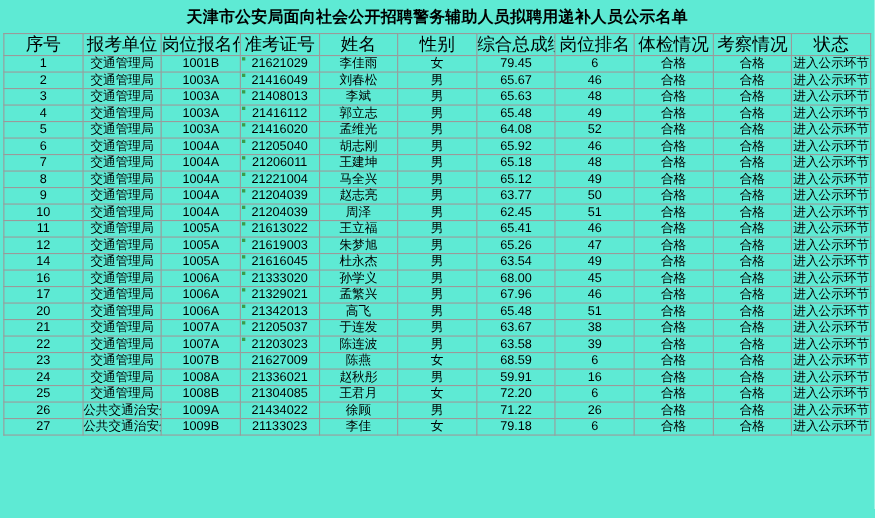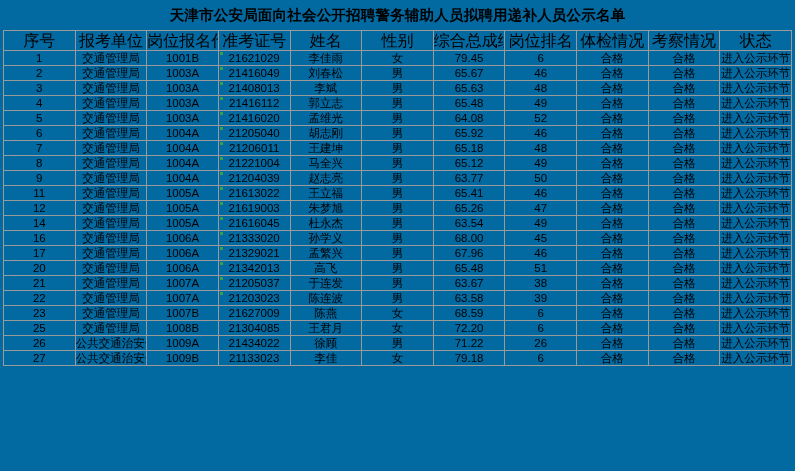--- a/index.html
+++ b/index.html
@@ -11,21 +11,21 @@
     width: 795px;
     height: 471px;
     font-family: "Liberation Sans", "DejaVu Sans", sans-serif;
     color: #000000;
     overflow: hidden;
   }
   #page {
     width: 795px;
     height: 471px;
     position: relative;
-    background: #0369a1;
+    background: #5eead4;
   }
   #doc-title {
     text-align: center;
     font-size: 14.5px;
     font-weight: bold;
     letter-spacing: 0.2px;
     padding: 6px 0 5px 0;
     color: #000;
     white-space: nowrap;
   }
@@ -210,20 +210,33 @@
           <td class="c-ticket has-mark">21204039</td>
           <td class="c-name">赵志亮</td>
           <td class="c-gender">男</td>
           <td class="c-score">63.77</td>
           <td class="c-rank">50</td>
           <td class="c-phys">合格</td>
           <td class="c-insp">合格</td>
           <td class="c-status">进入公示环节</td>
         </tr>
         <tr>
+          <td class="c-seq">10</td>
+          <td class="c-unit">交通管理局</td>
+          <td class="c-code">1004A</td>
+          <td class="c-ticket has-mark">21204039</td>
+          <td class="c-name">周泽</td>
+          <td class="c-gender">男</td>
+          <td class="c-score">62.45</td>
+          <td class="c-rank">51</td>
+          <td class="c-phys">合格</td>
+          <td class="c-insp">合格</td>
+          <td class="c-status">进入公示环节</td>
+        </tr>
+        <tr>
           <td class="c-seq">11</td>
           <td class="c-unit">交通管理局</td>
           <td class="c-code">1005A</td>
           <td class="c-ticket has-mark">21613022</td>
           <td class="c-name">王立福</td>
           <td class="c-gender">男</td>
           <td class="c-score">65.41</td>
           <td class="c-rank">46</td>
           <td class="c-phys">合格</td>
           <td class="c-insp">合格</td>
@@ -322,20 +335,33 @@
         </tr>
         <tr>
           <td class="c-seq">23</td>
           <td class="c-unit">交通管理局</td>
           <td class="c-code">1007B</td>
           <td class="c-ticket">21627009</td>
           <td class="c-name">陈燕</td>
           <td class="c-gender">女</td>
           <td class="c-score">68.59</td>
           <td class="c-rank">6</td>
+          <td class="c-phys">合格</td>
+          <td class="c-insp">合格</td>
+          <td class="c-status">进入公示环节</td>
+        </tr>
+        <tr>
+          <td class="c-seq">24</td>
+          <td class="c-unit">交通管理局</td>
+          <td class="c-code">1008A</td>
+          <td class="c-ticket">21336021</td>
+          <td class="c-name">赵秋彤</td>
+          <td class="c-gender">男</td>
+          <td class="c-score">59.91</td>
+          <td class="c-rank">16</td>
           <td class="c-phys">合格</td>
           <td class="c-insp">合格</td>
           <td class="c-status">进入公示环节</td>
         </tr>
         <tr>
           <td class="c-seq">25</td>
           <td class="c-unit">交通管理局</td>
           <td class="c-code">1008B</td>
           <td class="c-ticket">21304085</td>
           <td class="c-name">王君月</td>

